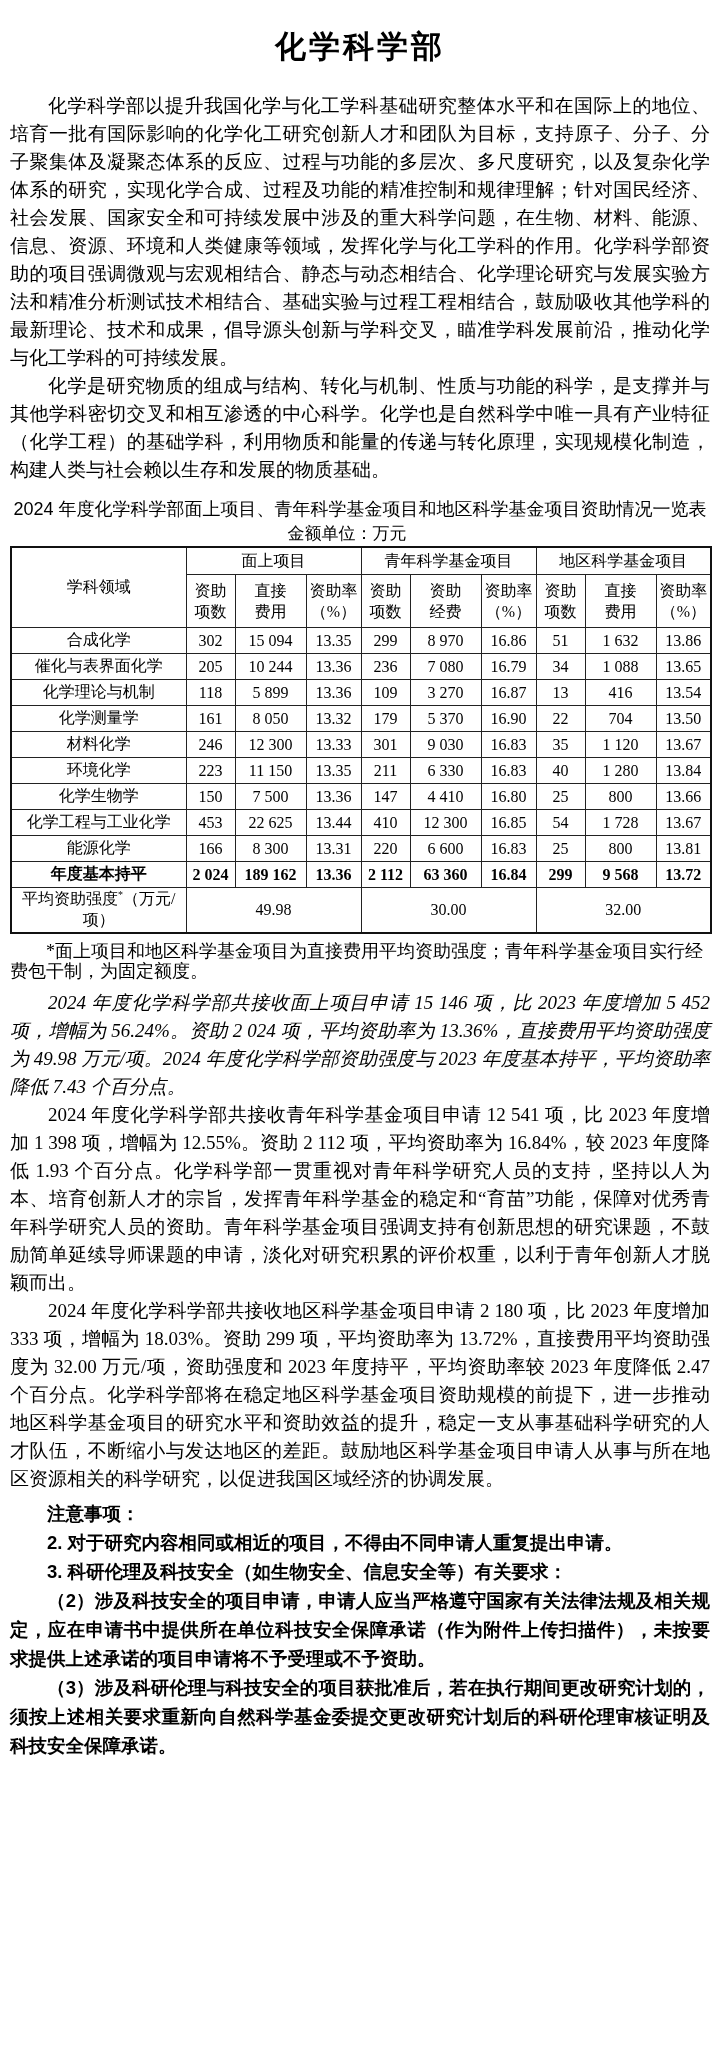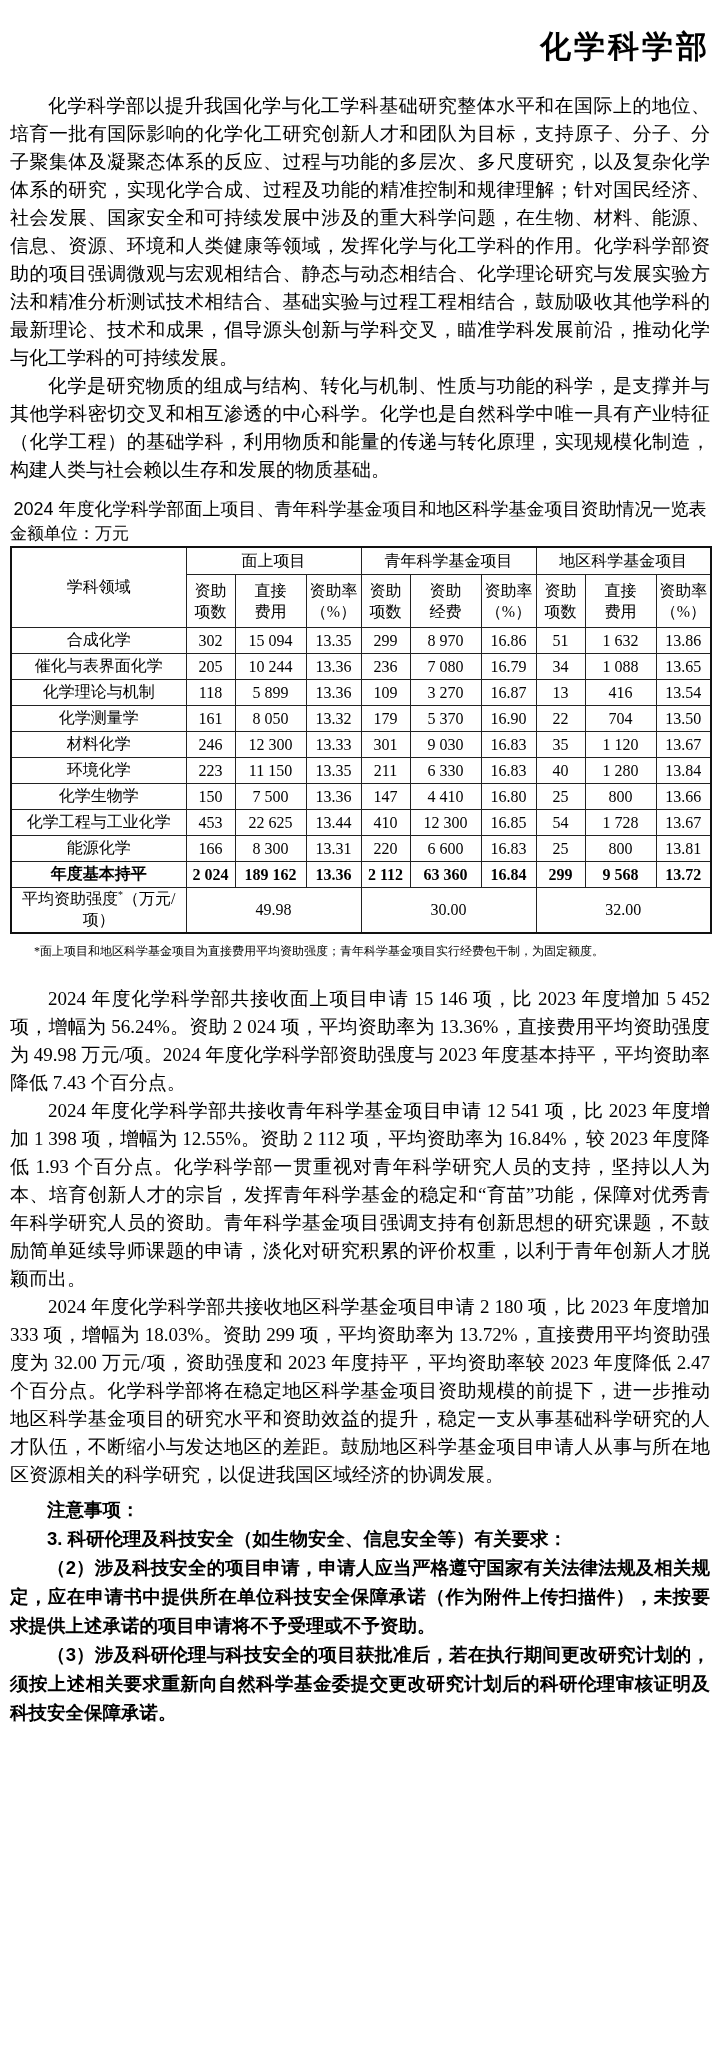--- a/index.html
+++ b/index.html
@@ -4,47 +4,47 @@
 <style>
   html, body { margin: 0; padding: 0; background: #ffffff; }
   body {
     width: 720px; height: 2050px; overflow: hidden;
     color: #000;
     font-family: "Liberation Serif", serif;
   }
   .page { padding: 26px 10px 0 10px; box-sizing: border-box; }
 
   .doc-title {
-    text-align: right;
+    text-align: center;
     font-family: "Liberation Sans", sans-serif;
     font-weight: 700;
     font-size: 31px;
     letter-spacing: 3px;
     margin: 0 0 24px 0;
   }
 
   .body-para {
     font-size: 19px;
     line-height: 28px;
     text-align: justify;
     text-indent: 2em;
     margin: 0;
   }
-  .para-gap { margin-top: 24px; }
+  .para-gap { margin-top: 8px; font-style: italic; }
 
   .table-title {
     text-align: center;
     font-family: "Liberation Sans", sans-serif;
     font-weight: 400;
     font-size: 18px;
     margin-top: 12px;
     line-height: 26px;
   }
   .unit-label {
-    text-align: left;
+    text-align: center;
     font-size: 17px;
     line-height: 24px;
     padding-right: 26px;
   }
 
   table.funding {
     border-collapse: collapse;
     table-layout: fixed;
     width: 700px;
     margin: 0 auto;
@@ -66,21 +66,21 @@
     height: 50px;
     padding: 3px 0;
   }
   table.funding tbody td { height: 23px; }
   td.label-cell { font-size: 16px; margin-left: 40px; }
   tr.bold-row td { font-weight: 700; }
   .strength-row td { height: 26px; }
   .strength-row sup { font-size: 10px; }
 
   .footnote {
-    font-size: 12px;
+    font-size: 18px;
     line-height: 20px;
     margin: 7px 0 0 0;
     text-indent: 2em;
     font-family: Liberation Serif, serif;
   }
 
   .note-para {
     font-family: "Liberation Sans", sans-serif;
     font-weight: 700;
     font-size: 18.5px;
@@ -277,17 +277,18 @@
     </tfoot>
   </table>
 
   <p class="footnote">*面上项目和地区科学基金项目为直接费用平均资助强度；青年科学基金项目实行经费包干制，为固定额度。</p>
 
   <p class="body-para para-gap">2024 年度化学科学部共接收面上项目申请 15 146 项，比 2023 年度增加 5 452 项，增幅为 56.24%。资助 2 024 项，平均资助率为 13.36%，直接费用平均资助强度为 49.98 万元/项。2024 年度化学科学部资助强度与 2023 年度基本持平，平均资助率降低 7.43 个百分点。</p>
   <p class="body-para">2024 年度化学科学部共接收青年科学基金项目申请 12 541 项，比 2023 年度增加 1 398 项，增幅为 12.55%。资助 2 112 项，平均资助率为 16.84%，较 2023 年度降低 1.93 个百分点。化学科学部一贯重视对青年科学研究人员的支持，坚持以人为本、培育创新人才的宗旨，发挥青年科学基金的稳定和“育苗”功能，保障对优秀青年科学研究人员的资助。青年科学基金项目强调支持有创新思想的研究课题，不鼓励简单延续导师课题的申请，淡化对研究积累的评价权重，以利于青年创新人才脱颖而出。</p>
   <p class="body-para">2024 年度化学科学部共接收地区科学基金项目申请 2 180 项，比 2023 年度增加 333 项，增幅为 18.03%。资助 299 项，平均资助率为 13.72%，直接费用平均资助强度为 32.00 万元/项，资助强度和 2023 年度持平，平均资助率较 2023 年度降低 2.47 个百分点。化学科学部将在稳定地区科学基金项目资助规模的前提下，进一步推动地区科学基金项目的研究水平和资助效益的提升，稳定一支从事基础科学研究的人才队伍，不断缩小与发达地区的差距。鼓励地区科学基金项目申请人从事与所在地区资源相关的科学研究，以促进我国区域经济的协调发展。</p>
 
   <p class="note-para notes-start">注意事项：</p>
+  <p class="note-para">2. 对于研究内容相同或相近的项目，不得由不同申请人重复提出申请。</p>
   <p class="note-para">3. 科研伦理及科技安全（如生物安全、信息安全等）有关要求：</p>
   <p class="note-para">（2）涉及科技安全的项目申请，申请人应当严格遵守国家有关法律法规及相关规定，应在申请书中提供所在单位科技安全保障承诺（作为附件上传扫描件），未按要求提供上述承诺的项目申请将不予受理或不予资助。</p>
   <p class="note-para">（3）涉及科研伦理与科技安全的项目获批准后，若在执行期间更改研究计划的，须按上述相关要求重新向自然科学基金委提交更改研究计划后的科研伦理审核证明及科技安全保障承诺。</p>
 
 </div>
 
 </body></html>

